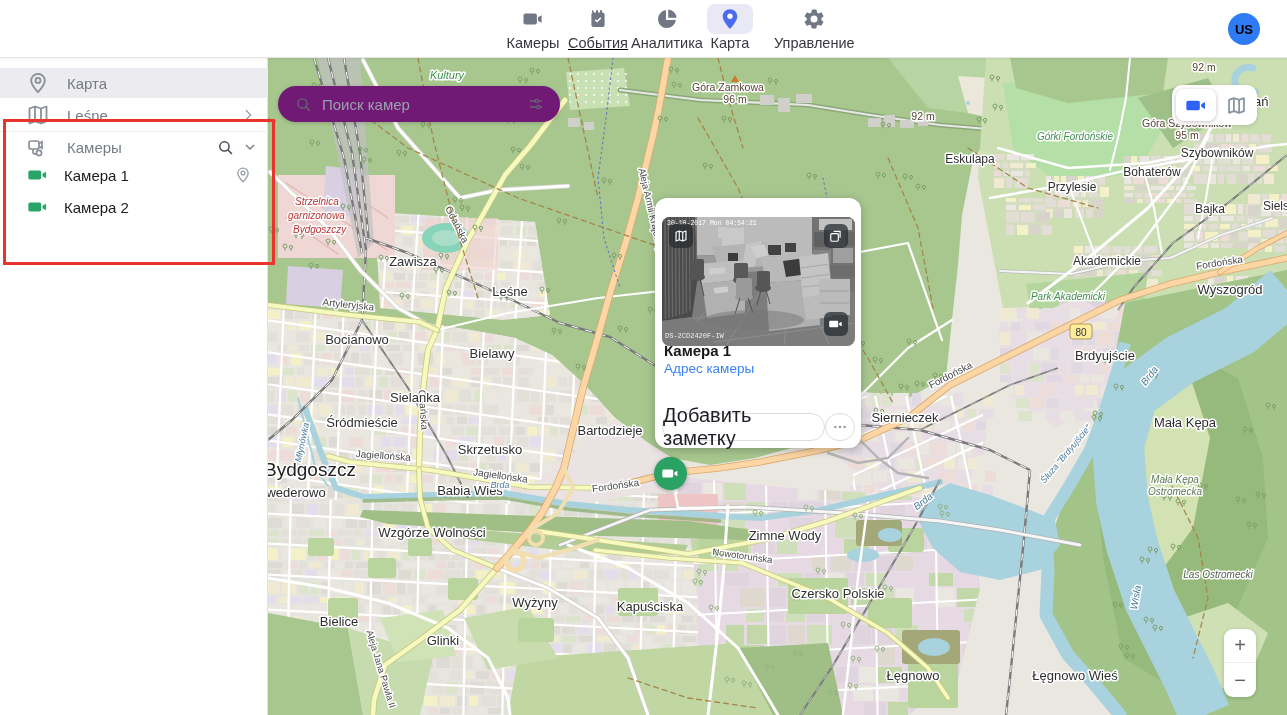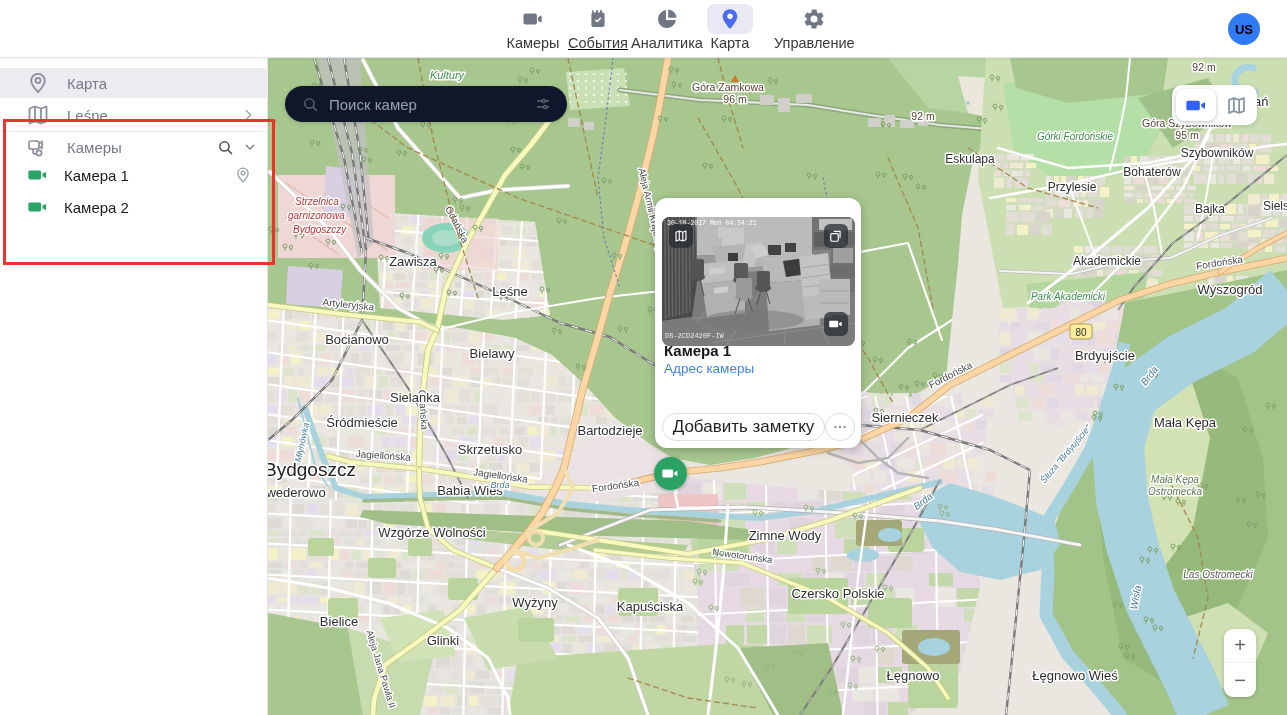--- a/index.html
+++ b/index.html
@@ -10,31 +10,31 @@
   .nav.sel .ic { background:#e9e9f5; }
   .nav .lb { font-size:14.5px; color:#37383d; margin-top:1px; }
   #avatar { position:absolute; right:27px; top:13px; width:32px; height:32px; border-radius:50%; background:#2f7bf5; color:#000000; font-size:13px; font-weight:bold; display:flex; align-items:center; justify-content:center; }
   #sidebar { position:absolute; left:0; top:58px; width:268px; height:657px; background:#fff; border-right:1px solid #e2e2e2; z-index:20; }
   .srow { position:absolute; left:0; width:268px; height:30px; display:flex; align-items:center; color:#767b85; font-size:15px; }
   .srow .sic { width:24px; height:24px; margin-left:26px; margin-right:17px; flex:none; }
   .crow { position:absolute; left:0; width:268px; height:28px; display:flex; align-items:center; color:#1d1d1f; font-size:15px; }
   .crow .cic { width:20px; height:20px; margin-left:28px; margin-right:16px; flex:none; }
   #redbox { position:absolute; left:3px; top:119px; width:272px; height:146px; border:3px solid #e8342c; z-index:40; }
   #map { position:absolute; left:268px; top:58px; width:1019px; height:657px; z-index:1; }
-  #search { position:absolute; left:285px; top:86px; width:282px; height:36px; background:#0f172a; border-radius:18px; box-shadow:0 1px 4px rgba(0,0,0,.18); z-index:10; display:flex; align-items:center; }
+  #search { position:absolute; left:278px; top:86px; width:282px; height:36px; background:#701a75; border-radius:18px; box-shadow:0 1px 4px rgba(0,0,0,.18); z-index:10; display:flex; align-items:center; }
   #search .ph { color:#9aa1ad; font-size:15px; margin-left:10px; }
   #tr-btns { position:absolute; left:1172px; top:85px; width:85px; height:40px; background:#fff; border-radius:10px; box-shadow:0 1px 4px rgba(0,0,0,.15); z-index:10; display:flex; align-items:center; }
   #tr-cam { width:40px; height:32px; margin-left:4px; background:#fff; border-radius:8px; box-shadow:0 1px 4px rgba(0,0,0,.25); display:flex; align-items:center; justify-content:center; }
   #tr-map { width:40px; height:32px; display:flex; align-items:center; justify-content:center; }
   #card { position:absolute; left:655px; top:198px; width:206px; height:250px; background:#fff; border-radius:12px; box-shadow:0 2px 10px rgba(0,0,0,.25); z-index:15; }
   #shot { position:absolute; left:7px; top:7px; width:193px; height:129px; border-radius:8px; overflow:hidden;margin-top:12px; }
   .ov { position:absolute; width:24px; height:24px; background:rgba(40,44,48,.75); border-radius:6px; display:flex; align-items:center; justify-content:center; }
   #cname { position:absolute; left:9px; top:144px; font-size:15px; font-weight:bold; color:#17181a; }
   #caddr { position:absolute; left:9px; top:163px; font-size:13.5px; color:#3b82f6; }
-  #note { position:absolute; left:7px; top:215px; width:163px; height:28px; border:1px solid #dadde2; border-radius:14px; background:#fff; font-size:17px; color:#1e1f24; display:flex; align-items:center; justify-content:center; }
+  #note { position:absolute; left:7px; top:215px; width:163px; height:28px; border:1px solid #dadde2; border-radius:14px; background:#fff; font-size:20px; color:#1e1f24; display:flex; align-items:center; justify-content:center; }
   #dots { position:absolute; right:6px; top:215px; width:30px; height:28px; border:1px solid #dadde2; border-radius:14px; display:flex; align-items:center; justify-content:center; }
   #marker { position:absolute; left:654px; top:457px; width:33px; height:33px; border-radius:50%; background:#2aa263; box-shadow:0 1px 4px rgba(0,0,0,.3); z-index:12; display:flex; align-items:center; justify-content:center; }
   #zoomers { position:absolute; left:1224px; top:629px; width:32px; height:68px; background:#fff; border-radius:9px; box-shadow:0 1px 4px rgba(0,0,0,.18); z-index:10; }
   #zoomers .zb { height:34px; display:flex; align-items:center; justify-content:center; color:#5f6368; font-size:20px; }
 </style>
 </head>
 <body>
 <svg id="map" viewBox="0 0 1019 657">
     <rect width="1019" height="657" fill="#eae7e1"></rect>
     <path d="M0,0 L742,0 L727,62 L704,107 L694,157 L690,207 L684,262 L678,319 L637,342 L592,367 L542,385 L487,400 L442,407 L404,400 L380,385 L347,360 L317,327 L284,297 L247,280 L202,272 L152,264 L82,257 L0,247 Z" fill="#a8c78f"></path>

